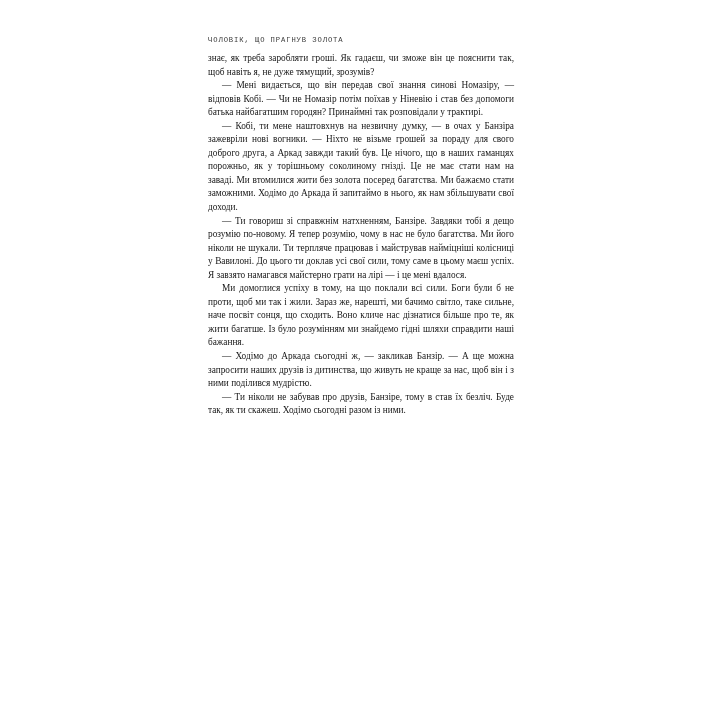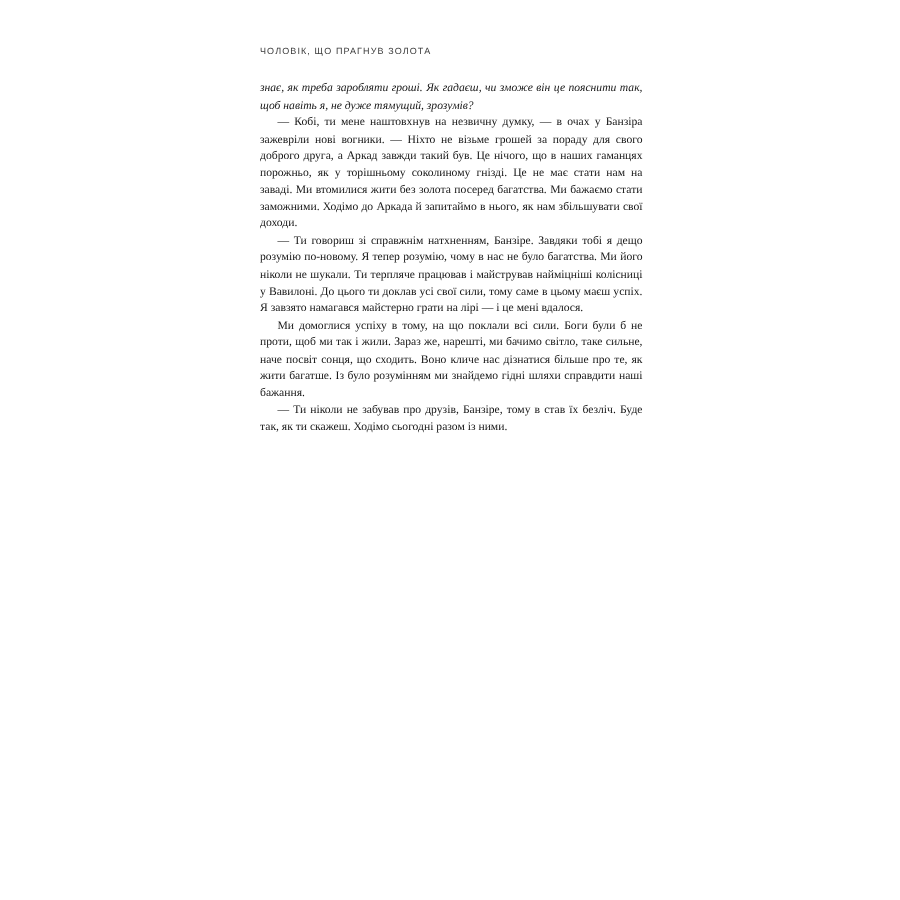--- a/index.html
+++ b/index.html
@@ -21,52 +21,53 @@
     background: #ffffff;
     box-sizing: border-box;
   }
   .page-inner {
     position: absolute;
     left: 208px;
     top: 36px;
     width: 306px;
   }
   .running-head {
-    font-family: Liberation Sans, sans-serif;
+    font-family: Liberation Mono, monospace;
     font-size: 7.2px;
     letter-spacing: 0.9px;
     text-transform: uppercase;
     color: #3a3a3a;
-    margin: 0 0 20px 0;
+    margin: 0 0 8px 0;
     white-space: nowrap;
   }
   .body-text p {
     margin: 0;
     font-size: 9.3px;
     line-height: 13.55px;
     text-align: justify;
     text-justify: inter-word;
     color: #161616;
     hyphens: manual;
   }
   .body-text p.indent {
     text-indent: 14px;
   }
   .body-text p.noindent {
     text-indent: 0;
-    font-style: italic;
   }
 </style>
 </head>
 <body>
 
 <div class="page">
   <div class="page-inner">
     <div class="running-head">Чоловік, що прагнув золота</div>
     <div class="body-text">
       <p class="noindent">знає, як треба заробляти гроші. Як гадаєш, чи зможе він це по­яснити так, щоб навіть я, не дуже тямущий, зрозумів?</p>
+      <p class="indent">— Мені видається, що він передав свої знання синові Нома­зіру, — відповів Кобі. — Чи не Номазір потім поїхав у Ніневію і став без допомоги батька найбагатшим городян? При­наймні так розповідали у трактирі.</p>
       <p class="indent">— Кобі, ти мене наштовхнув на незвичну думку, — в очах у Банзіра зажевріли нові вогники. — Ніхто не візьме грошей за пораду для свого доброго друга, а Аркад завжди такий був. Це нічого, що в наших гаманцях порожньо, як у торішньому со­колиному гнізді. Це не має стати нам на заваді. Ми втомилися жити без золота посеред багатства. Ми бажаємо стати замож­ними. Ходімо до Аркада й запитаймо в нього, як нам збільшу­вати свої доходи.</p>
       <p class="indent">— Ти говориш зі справжнім натхненням, Банзіре. Завдяки тобі я дещо розумію по-новому. Я тепер розумію, чому в нас не було багатства. Ми його ніколи не шукали. Ти терпляче пра­цював і майстрував найміцніші колісниці у Вавилоні. До цього ти доклав усі свої сили, тому саме в цьому маєш успіх. Я завзято намагався майстерно грати на лірі — і це мені вдалося.</p>
       <p class="indent">Ми домоглися успіху в тому, на що поклали всі сили. Боги були б не проти, щоб ми так і жили. Зараз же, нарешті, ми ба­чимо світло, таке сильне, наче посвіт сонця, що сходить. Воно кличе нас дізнатися більше про те, як жити багатше. Із було розумінням ми знайдемо гідні шляхи справдити наші бажання.</p>
+      <p class="indent">— Ходімо до Аркада сьогодні ж, — закликав Банзір. — А ще можна запросити наших друзів із дитинства, що живуть не кра­ще за нас, щоб він і з ними поділився мудрістю.</p>
       <p class="indent">— Ти ніколи не забував про друзів, Банзіре, тому в став їх безліч. Буде так, як ти скажеш. Ходімо сьогодні разом із ними.</p>
     </div>
   </div>
 </div>
 
 </body></html>

